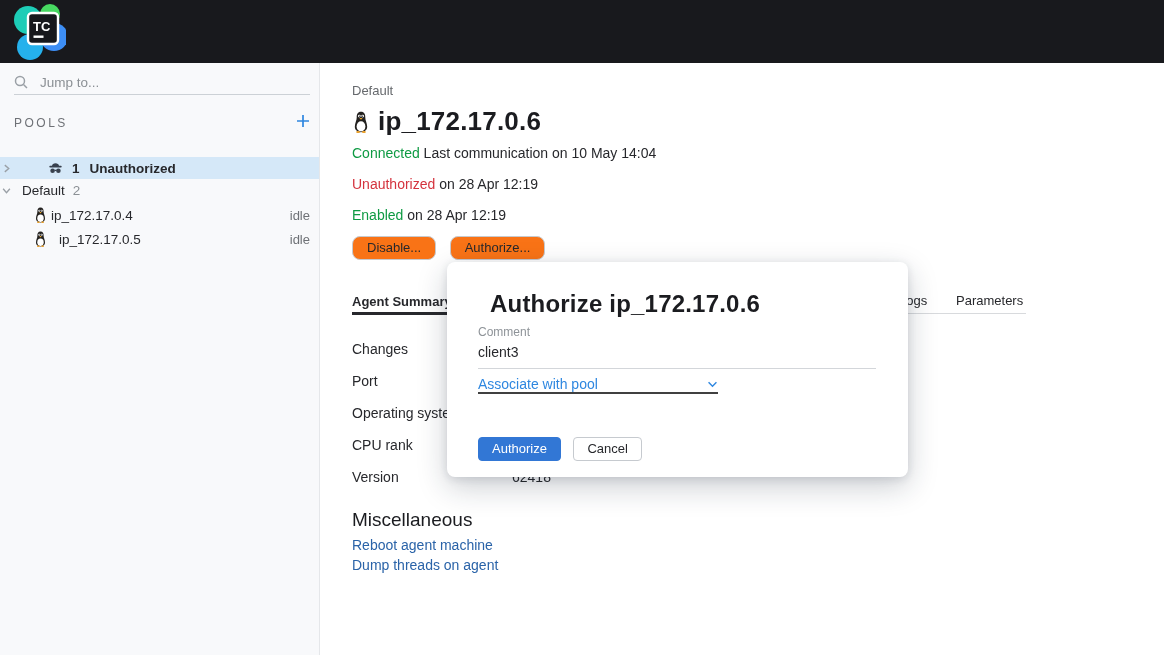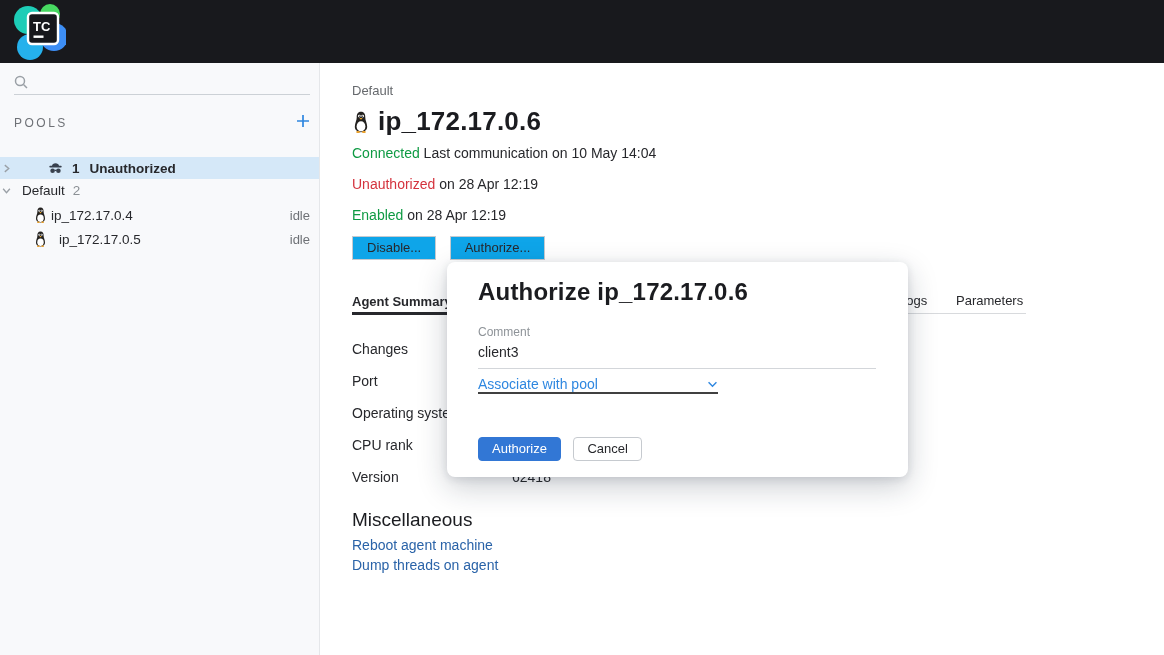--- a/index.html
+++ b/index.html
@@ -22,37 +22,37 @@
   .sitem.selected{background:#d5e8f8;font-weight:bold}
   .cnt{color:#8b9095;margin-left:8px}
   .idle{position:absolute;right:9px;color:#6e7176;font-size:13px}
   
   .breadcrumb{position:absolute;top:83px;left:352px;font-size:13px;color:#66696d}
   .titlerow{position:absolute;top:106px;left:352px;display:flex;align-items:center}
   .titlerow .ttl{font-size:26px;font-weight:bold;color:#1b1c20;margin-left:8px;letter-spacing:.2px}
   .status{position:absolute;left:352px;font-size:14px;color:#27282c}
   .green{color:#0e9a43}
   .red{color:#d4333e}
-  .btn{display:inline-block;font-family:"Liberation Sans",sans-serif;font-size:13px;color:#27282c;background:#0ea5e9;border:1px solid #c6cacf;border-radius:0;height:24px;line-height:22px;padding:0 14px;cursor:pointer}
+  .btn{display:inline-block;font-family:"Liberation Sans",sans-serif;font-size:13px;color:#27282c;background:#f97316;border:1px solid #c6cacf;border-radius:8px;height:24px;line-height:22px;padding:0 14px;cursor:pointer}
   .btnrow{position:absolute;top:236px;left:352px}
   .btnrow .btn{margin-right:9px}
   
   .tabbar{position:absolute;top:292px;left:352px;width:674px;height:21px;border-bottom:1px solid #d8dadd}
   .tab{font-size:13px;color:#27282c;cursor:pointer}
   .tab.active{font-weight:bold;display:inline-block;padding-bottom:3px;border-bottom:3px solid #27282c}
   .tab.floating{position:absolute;top:1px}
   
   .trlabel{position:absolute;left:352px;font-size:14px;color:#27282c}
   .trvalue{position:absolute;left:512px;font-size:14px;color:#27282c}
   
   .misc-h{position:absolute;top:509px;left:352px;font-size:19px;color:#1b1c20}
   .mlink{position:absolute;left:352px;font-size:14px;color:#2a63a8;cursor:pointer}
   
   .dialog{position:absolute;top:262px;left:447px;width:461px;height:215px;background:#fff;border-radius:8px;box-shadow:0 10px 30px rgba(25,35,56,.22),0 2px 8px rgba(25,35,56,.12);z-index:10}
-  .dialog h2{position:absolute;top:16px;left:31px;font-size:24px;font-weight:bold;color:#1b1c20;margin:0;letter-spacing:.2px}
+  .dialog h2{position:absolute;top:16px;left:31px;font-size:24px;font-weight:bold;color:#1b1c20;margin:12px;letter-spacing:.2px}
   .dlg-label{position:absolute;top:63px;left:31px;font-size:12px;color:#8e9398}
   .dlg-input{position:absolute;top:80px;left:31px;width:398px;border:none;border-bottom:1px solid #d3d6da;outline:none;background:transparent;font-family:"Liberation Sans",sans-serif;font-size:14px;color:#27282c;padding:2px 0 8px 0}
   .poolselect{position:absolute;top:114px;left:31px;width:240px;border-bottom:2px solid #404040;display:flex;justify-content:space-between;align-items:center;cursor:pointer}
   .poolselect .psl{font-size:14px;color:#2e87e0}
   .dlgbtns{position:absolute;top:175px;left:31px}
   .btn-primary{font-family:"Liberation Sans",sans-serif;font-size:13px;color:#fff;background:#3277d5;border:1px solid #3277d5;border-radius:4px;height:24px;line-height:22px;padding:0 13px;cursor:pointer;margin-right:8px}
   .btn-plain{font-family:"Liberation Sans",sans-serif;font-size:13px;color:#27282c;background:#fff;border:1px solid #c6cacf;border-radius:4px;height:24px;line-height:22px;padding:0 13px;cursor:pointer}
 </style>
 </head>
 <body>
@@ -70,20 +70,21 @@
     </svg>
   </div>
 </header>
 
 <aside class="sidebar">
   <div class="search">
     <svg width="14" height="14" viewBox="0 0 14 14">
         <circle cx="6" cy="6" r="4.5" fill="none" stroke="#9aa0a6" stroke-width="1.5"></circle>
         <line x1="9.5" y1="9.5" x2="13" y2="13" stroke="#9aa0a6" stroke-width="1.5"></line>
       </svg>
+    <input placeholder="Jump to..." style="">
   </div>
   <div class="poolshdr">
     <span class="hdrtxt">POOLS</span>
     <span style="cursor:pointer"><svg width="16" height="16" viewBox="0 0 16 16">
           <path d="M8 2 v12 M2 8 h12" stroke="#2e87e0" stroke-width="1.7"></path>
         </svg></span>
   </div>
   <div class="sitem selected" style="top:94px;height:22px">
     <svg style="margin-left:2px" width="9" height="9" viewBox="0 0 8 8">
         <path d="M2.5 1 L6 4 L2.5 7" fill="none" stroke="#9aa0a6" stroke-width="1.2"></path>

